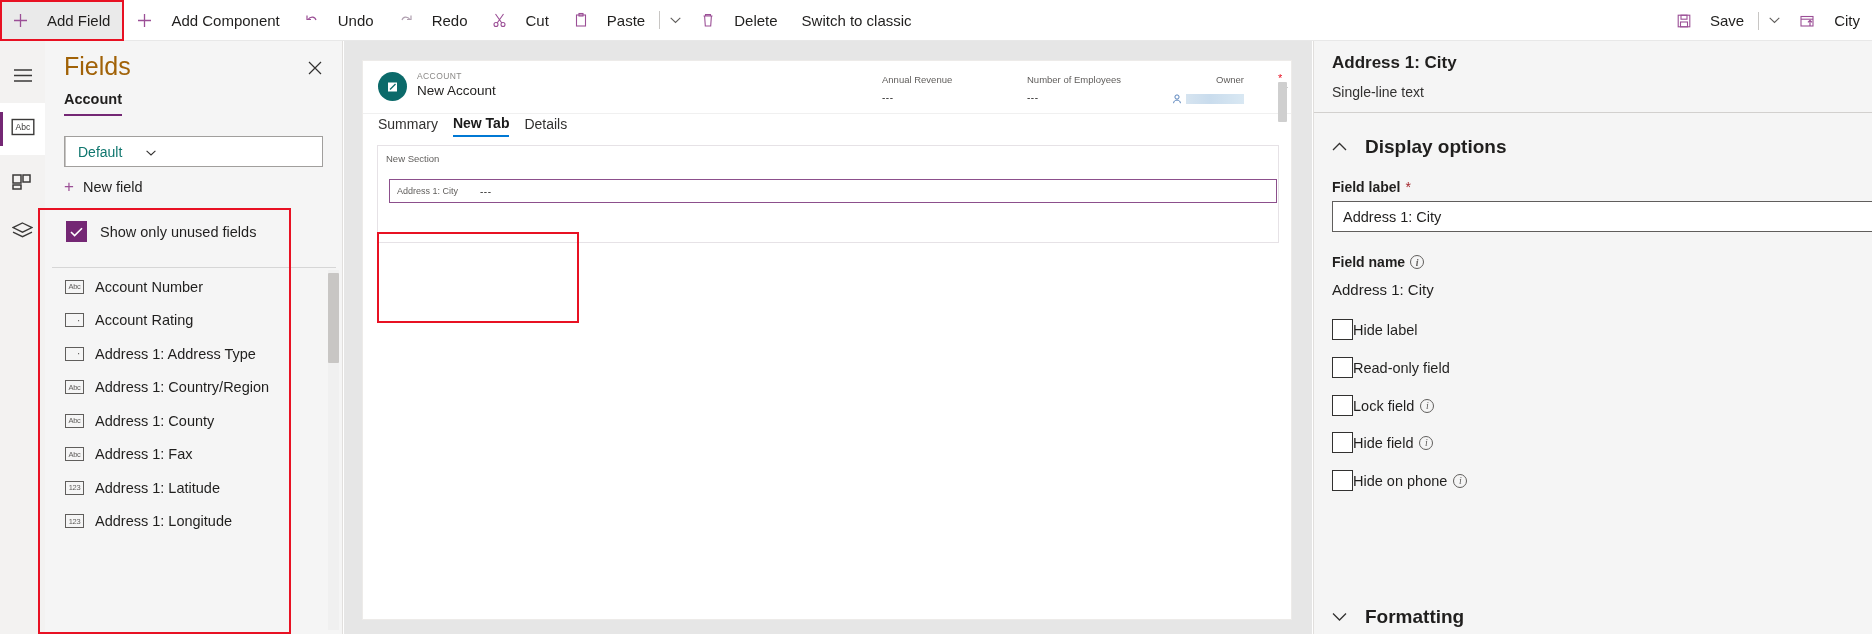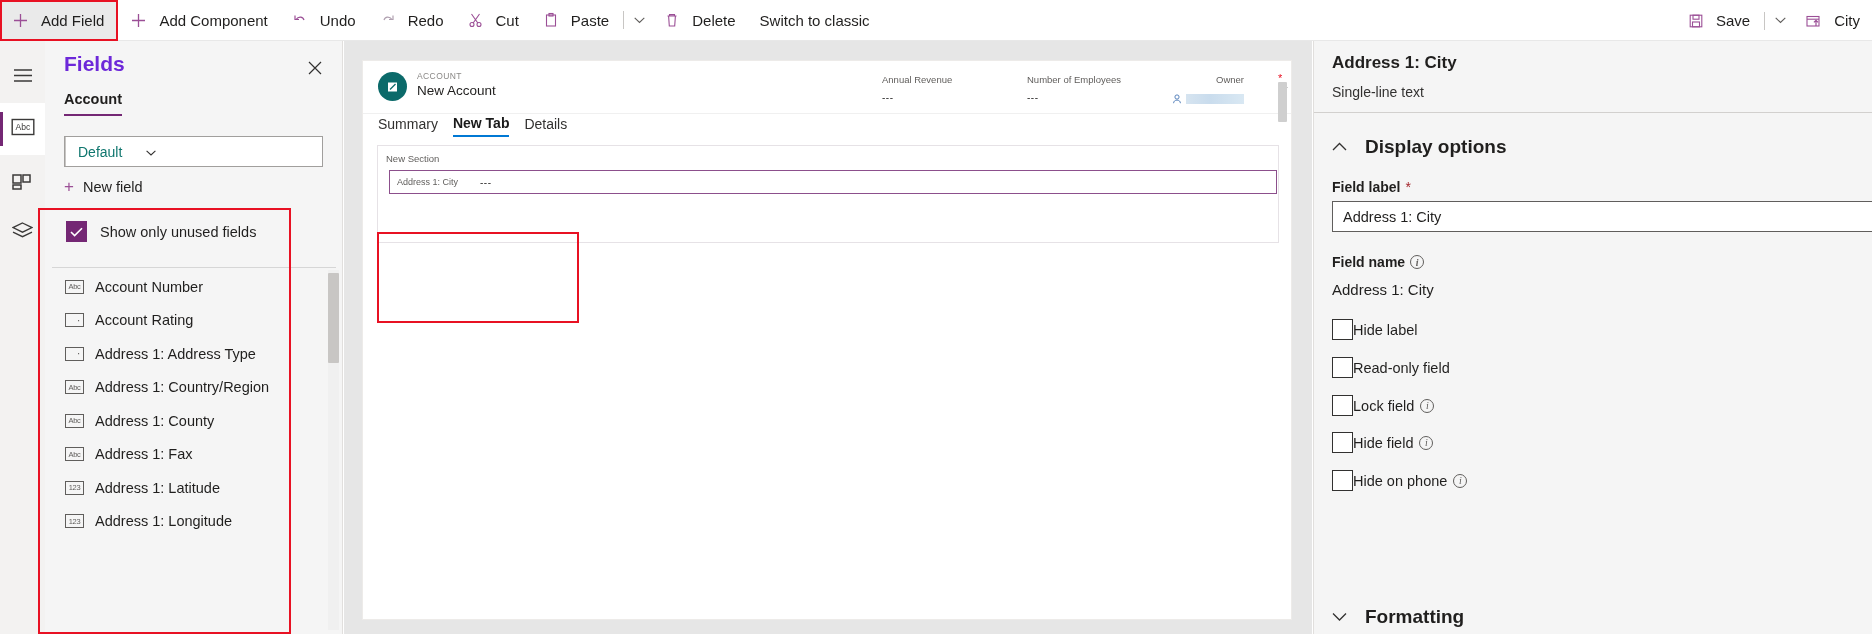--- a/index.html
+++ b/index.html
@@ -19,21 +19,21 @@
   .cmdbar {
     position: absolute; top: 0; left: 0; width: 1872px; height: 41px;
     background: #ffffff;
     border-bottom: 1px solid #e8e8e8;
     display: flex; align-items: center;
     white-space: nowrap;
   }
   .cmd-left { display: flex; align-items: center; height: 41px; }
   .cmd-right { position: absolute; right: 0; top: 0; height: 41px; display: flex; align-items: center; }
   .cmd-btn {
-    display: flex; align-items: center; gap: 12px;
+    display: flex; align-items: center; gap: 18px;
     height: 41px; padding: 0 12px;
     font-size: 15px; color: #201f1e;
     cursor: pointer; background: transparent; border: none;
     font-family: "Liberation Sans", sans-serif;
   }
   .cmd-btn .glyph { color: #8a2be2; display: inline-flex; align-items: center; }
   .cmd-btn.active-outline {
     background: #eaeaea;
     border: 2px solid #e81123;
     height: 41px;
@@ -67,21 +67,21 @@
   .rail-icon { color: #3b3a39; }
 
   
   .fields-panel {
     position: absolute; left: 45px; top: 41px; width: 298px; height: 593px;
     background: #f5f5f5;
     border-right: 1px solid #e1dfdd;
   }
   .fp-title {
     position: absolute; left: 19px; top: 11px;
-    font-size: 21px; font-weight: 700; color: #6d28d9;
+    font-size: 25px; font-weight: 400; color: #a16207;
   }
   .fp-close {
     position: absolute; right: 14px; top: 14px;
     width: 26px; height: 26px;
     display: flex; align-items: center; justify-content: center;
     cursor: pointer; color: #323130;
   }
   .fp-tabs { position: absolute; left: 19px; top: 50px; display: flex; }
   .fp-tab {
     font-size: 14.5px; color: #201f1e; padding-bottom: 7px;
@@ -219,21 +219,21 @@
   .ftab.active { color: #1a1a1a; border-bottom: 2px solid #0078d4; font-weight: 600; }
 
   .fbody { position: relative; padding: 7px 12px 0 14px; }
   .sec-row {
     position: relative;
     border: 1px solid #e6e2e6;
     height: 98px;
     display: flex;
   }
   .sec-col { width: 446px; padding: 7px 0 0 8px; position: relative; }
-  .sec-title { font-size: 9.5px; color: #605e5c; margin-bottom: 6px; }
+  .sec-title { font-size: 9.5px; color: #605e5c; margin-bottom: 15px; }
   .field-ctl {
     margin-left: 3px; width: 888px; height: 24px;
     border: 1px solid #8c4f8c;
     display: flex; align-items: center;
   }
   .field-ctl .fl { font-size: 9px; color: #605e5c; width: 90px; padding-left: 7px; }
   .field-ctl .fv { font-size: 10px; color: #323130; letter-spacing: 0.5px; }
   .sec-redbox {
     position: absolute; left: 14px; top: 94px;
     width: 202px; height: 91px;

